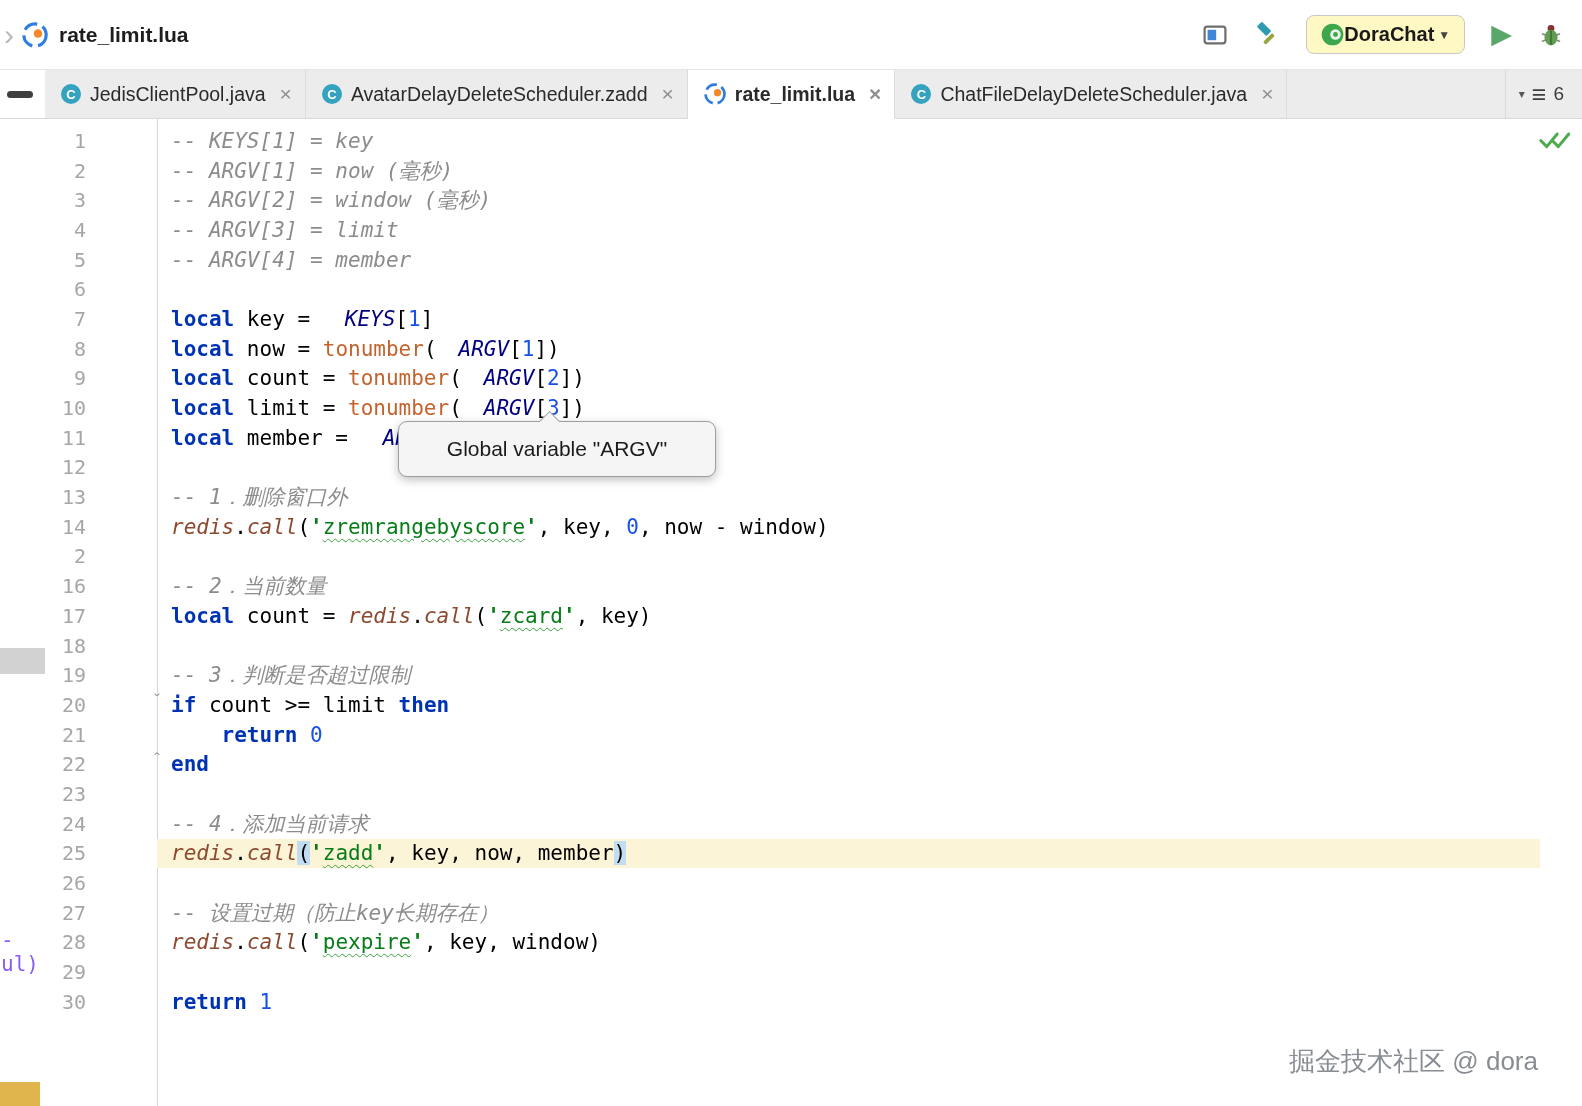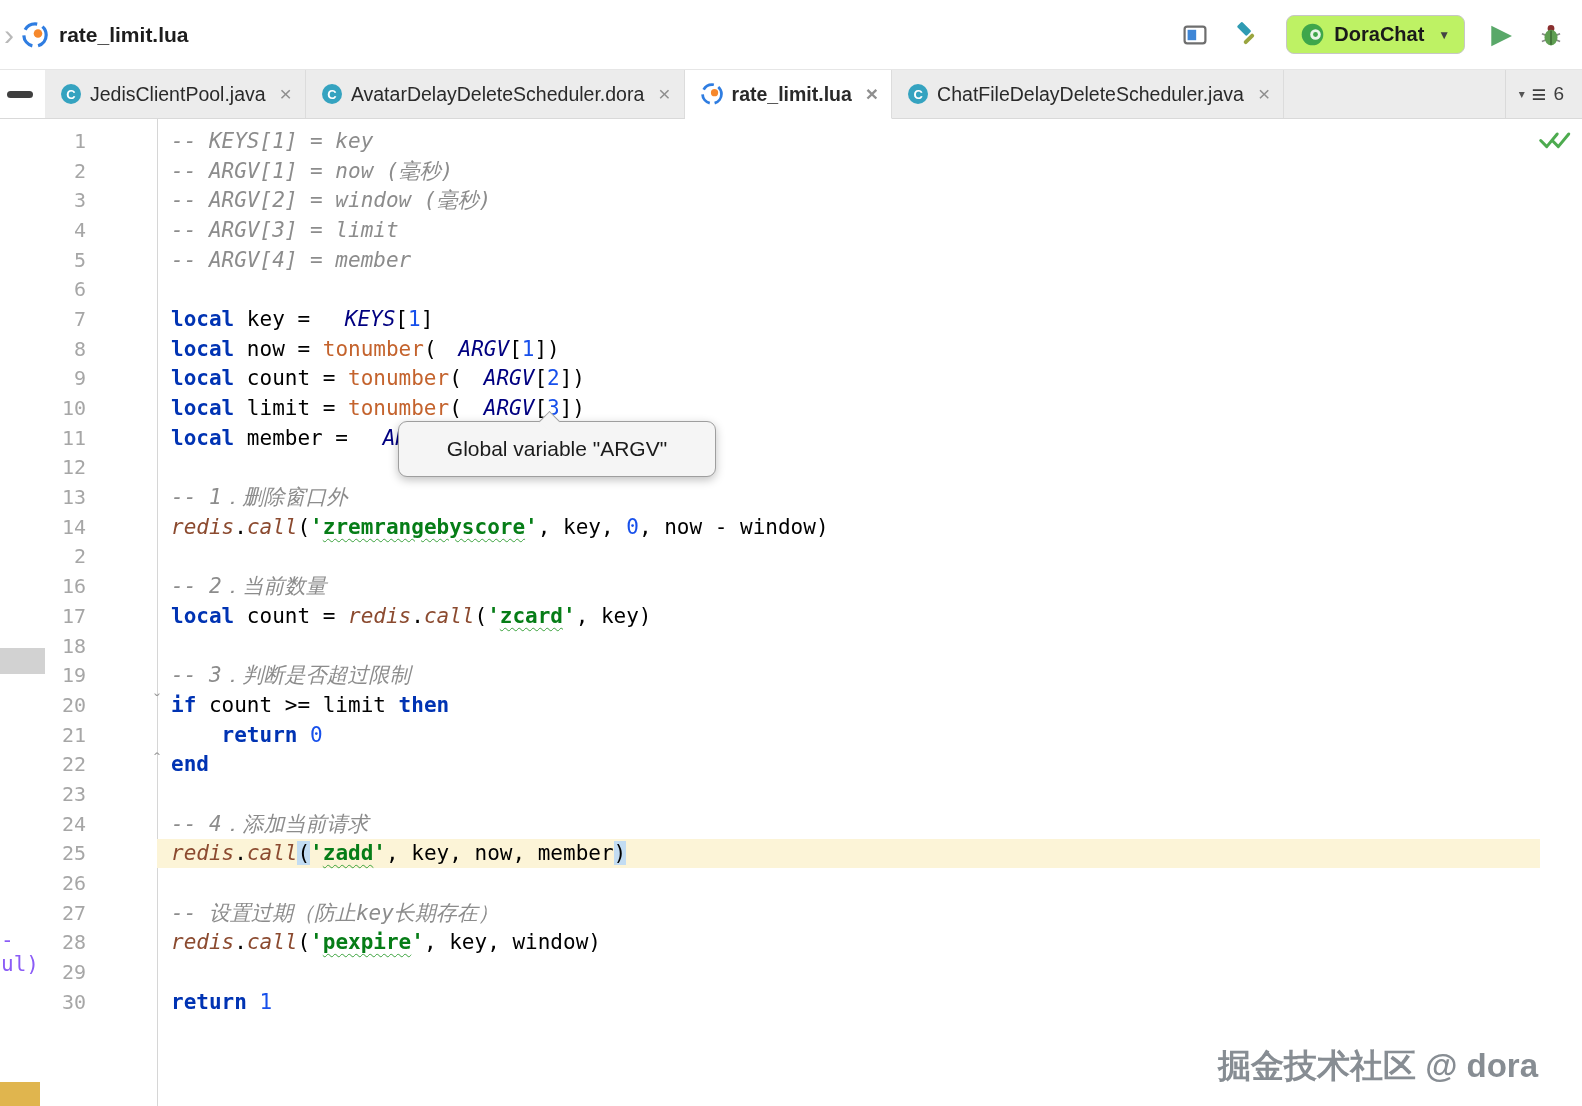--- a/index.html
+++ b/index.html
@@ -7,22 +7,22 @@
               font-family:"Liberation Sans", sans-serif; }
 
   
   .titlebar { height:70px; display:flex; align-items:center; background:#fff;
               padding:0 18px 0 4px; border-bottom:1px solid #e6e6e6; }
   .crumb-chev { color:#b9b9b9; font-size:30px; line-height:1; margin-right:8px; }
   .dora-ic { width:26px; height:26px; display:inline-flex; flex:none; }
   .tb-title { font-size:21px; font-weight:600; color:#1d1d1d; margin-left:11px; }
   .tb-right { margin-left:auto; display:flex; align-items:center; gap:26px; }
   .tb-ic { width:26px; height:26px; display:inline-flex; }
-  .runcfg { display:flex; align-items:center; gap:10px; border:1px solid #c7c7c7;
-            border-radius:8px; padding:7px 14px; background:#bef264; }
+  .runcfg { display:flex; align-items:center; border:1px solid #c7c7c7;
+            border-radius:8px; padding:7px 14px; background:#fef9c3; }
   .runcfg .cfg-ic { width:23px; height:23px; display:inline-flex; }
   .runcfg .name { font-size:20px; font-weight:600; color:#1a1a1a; }
   .runcfg .dd { font-size:12px; color:#444; margin-left:4px; }
   .play { color:#59a869; font-size:27px; line-height:1; }
 
   
   .tabrow { height:49px; display:flex; background:#ececec; border-bottom:1px solid #d9d9d9; }
   .tab-leftpad { width:45px; background:#fff; position:relative; flex:none; }
   .dash { position:absolute; left:7px; top:21px; width:26px; height:7px;
           background:#3f3f3f; border-radius:3.5px; }
@@ -62,36 +62,36 @@
                   var(--line-highlight) calc(100% - 42px), transparent calc(100% - 42px)); }
   .fold { position:absolute; left:103px; top:1px; width:18px; text-align:center;
           color:#9b9b9b; font-size:17px; }
 
   .tk-c  { color:var(--comment); font-style:italic;text-align:right; }
   .tk-k  { color:var(--keyword); font-weight:bold; }
   .tk-g  { color:var(--global); font-style:italic;margin-left:22px; }
   .tk-f  { color:var(--function); }
   .tk-r  { color:var(--redis); font-style:italic; }
   .tk-s  { color:var(--string); font-weight:bold; }
-  .tk-sw { color:var(--string); font-weight:bold;
+  .tk-sw { color:var(--string); font-weight:normal;
            text-decoration:underline wavy #3aa23d 1px; text-underline-offset:4px; }
   .tk-n  { color:var(--number); }
   .tk-p  { color:#000; }
   .tk-bh { color:#000; background:var(--brace-highlight); }
 
   .tooltip { position:absolute; left:353px; top:302px; width:318px; height:56px;
              background:#f5f5f5; border:1px solid #9e9e9e; border-radius:9px;
              box-shadow:0 3px 10px rgba(0,0,0,.25); display:flex; align-items:center;
              justify-content:center; font-size:21px; color:#1b1b1b; z-index:5; }
   .tooltip::before { content:''; position:absolute; top:-8px; left:143px; width:14px; height:14px;
              background:#f5f5f5; border-left:1px solid #9e9e9e; border-top:1px solid #9e9e9e;
              transform:rotate(45deg); }
 
   .inspect { position:absolute; top:10px; right:10px; width:34px; height:22px; }
-  .watermark { position:absolute; right:44px; top:925px; font-size:33px; color:#878d93;font-weight:bold; }
+  .watermark { position:absolute; right:44px; top:925px; font-size:26px; color:#878d93; }
 </style>
 </head>
 <body>
 
 <div class="titlebar">
   <span class="crumb-chev">›</span>
   <span class="dora-ic" id="title-file-icon">
       <svg viewBox="0 0 20 20" width="100%" height="100%">
         <circle cx="10" cy="10" r="8.6" fill="#fff" stroke="#2f7de1" stroke-width="2.5" stroke-dasharray="11 4.5"></circle>
         <circle cx="12.3" cy="8.8" r="3.3" fill="#f6882c"></circle>
@@ -142,21 +142,21 @@
     <div class="dash"></div>
   </div>
   <div class="tabs" id="tabs">
       <div class="tab">
         <span class="cls-ic">C</span>
         <span>JedisClientPool.java</span>
         <span class="close">×</span>
       </div>
       <div class="tab">
         <span class="cls-ic">C</span>
-        <span>AvatarDelayDeleteScheduler.dora</span>
+        <span>AvatarDelayDeleteScheduler.zadd</span>
         <span class="close">×</span>
       </div>
       <div class="tab active">
         <span class="dora-ic">
           <svg viewBox="0 0 20 20" width="100%" height="100%">
             <circle cx="10" cy="10" r="8.6" fill="#fff" stroke="#2f7de1" stroke-width="2.5" stroke-dasharray="11 4.5"></circle>
             <circle cx="12.3" cy="8.8" r="3.3" fill="#f6882c"></circle>
           </svg>
         </span>
         <span>rate_limit.lua</span>

